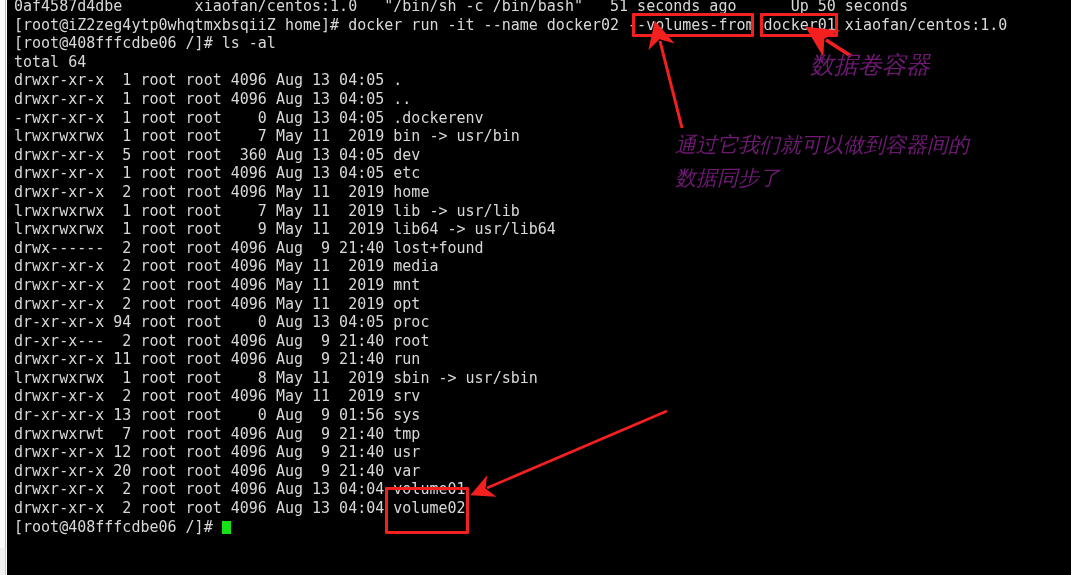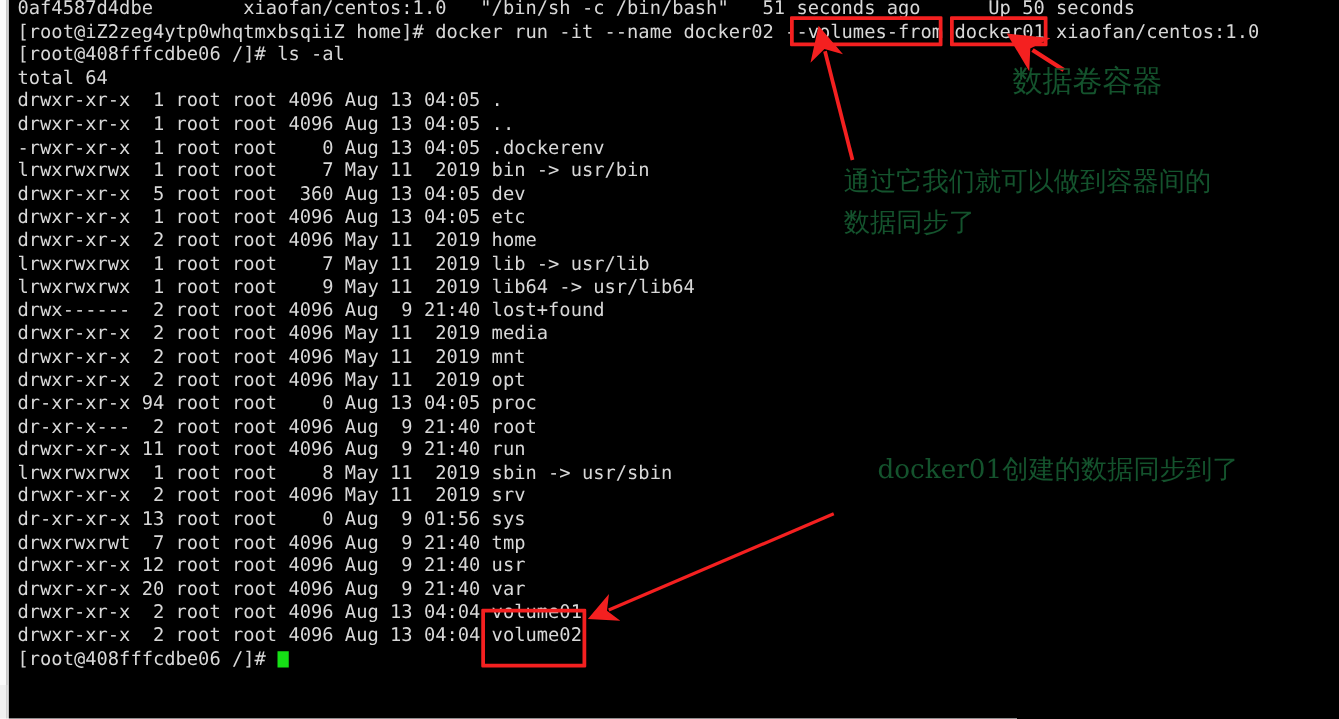--- a/index.html
+++ b/index.html
@@ -59,25 +59,26 @@
   }
   
   .anno-box {
     position: absolute;
     border: 3px solid #f42020;
     box-sizing: border-box;
     border-radius: 1px;
   }
   .anno-text {
     position: absolute;
-    color: #14532d;
+    color: #701a75;
     font-family: "DejaVu Serif", "Liberation Serif", serif;
     font-size: 21px;
     line-height: 31px;
     white-space: pre;
+    font-style: italic;
   }
   .anno-svg {
     position: absolute;
     left: 0; top: 0;
     width: 1071px; height: 575px;
     pointer-events: none;
   }
 </style>
 </head>
 <body>
@@ -105,15 +106,14 @@
     <line x1="682" y1="128" x2="660" y2="41" stroke="#f42020" stroke-width="3" marker-end="url(#ah)"></line>
     <line x1="851" y1="56" x2="826" y2="40" stroke="#f42020" stroke-width="3.5" marker-end="url(#ah)"></line>
     <line x1="667" y1="411" x2="487" y2="488" stroke="#f42020" stroke-width="2.6" marker-end="url(#ah)"></line>
   </svg>
 
   <div class="anno-text" style="left:810px; top:50px; font-size:24px;">数据卷容器</div>
 
   <div class="anno-text" style="left:675px; top:130px;">通过它我们就可以做到容器间的</div>
   <div class="anno-text" style="left:675px; top:163px;">数据同步了</div>
 
-  <div class="anno-text" style="left:702px; top:360px;">docker01创建的数据同步到了</div>
 
 </div>
 
 </body></html>

